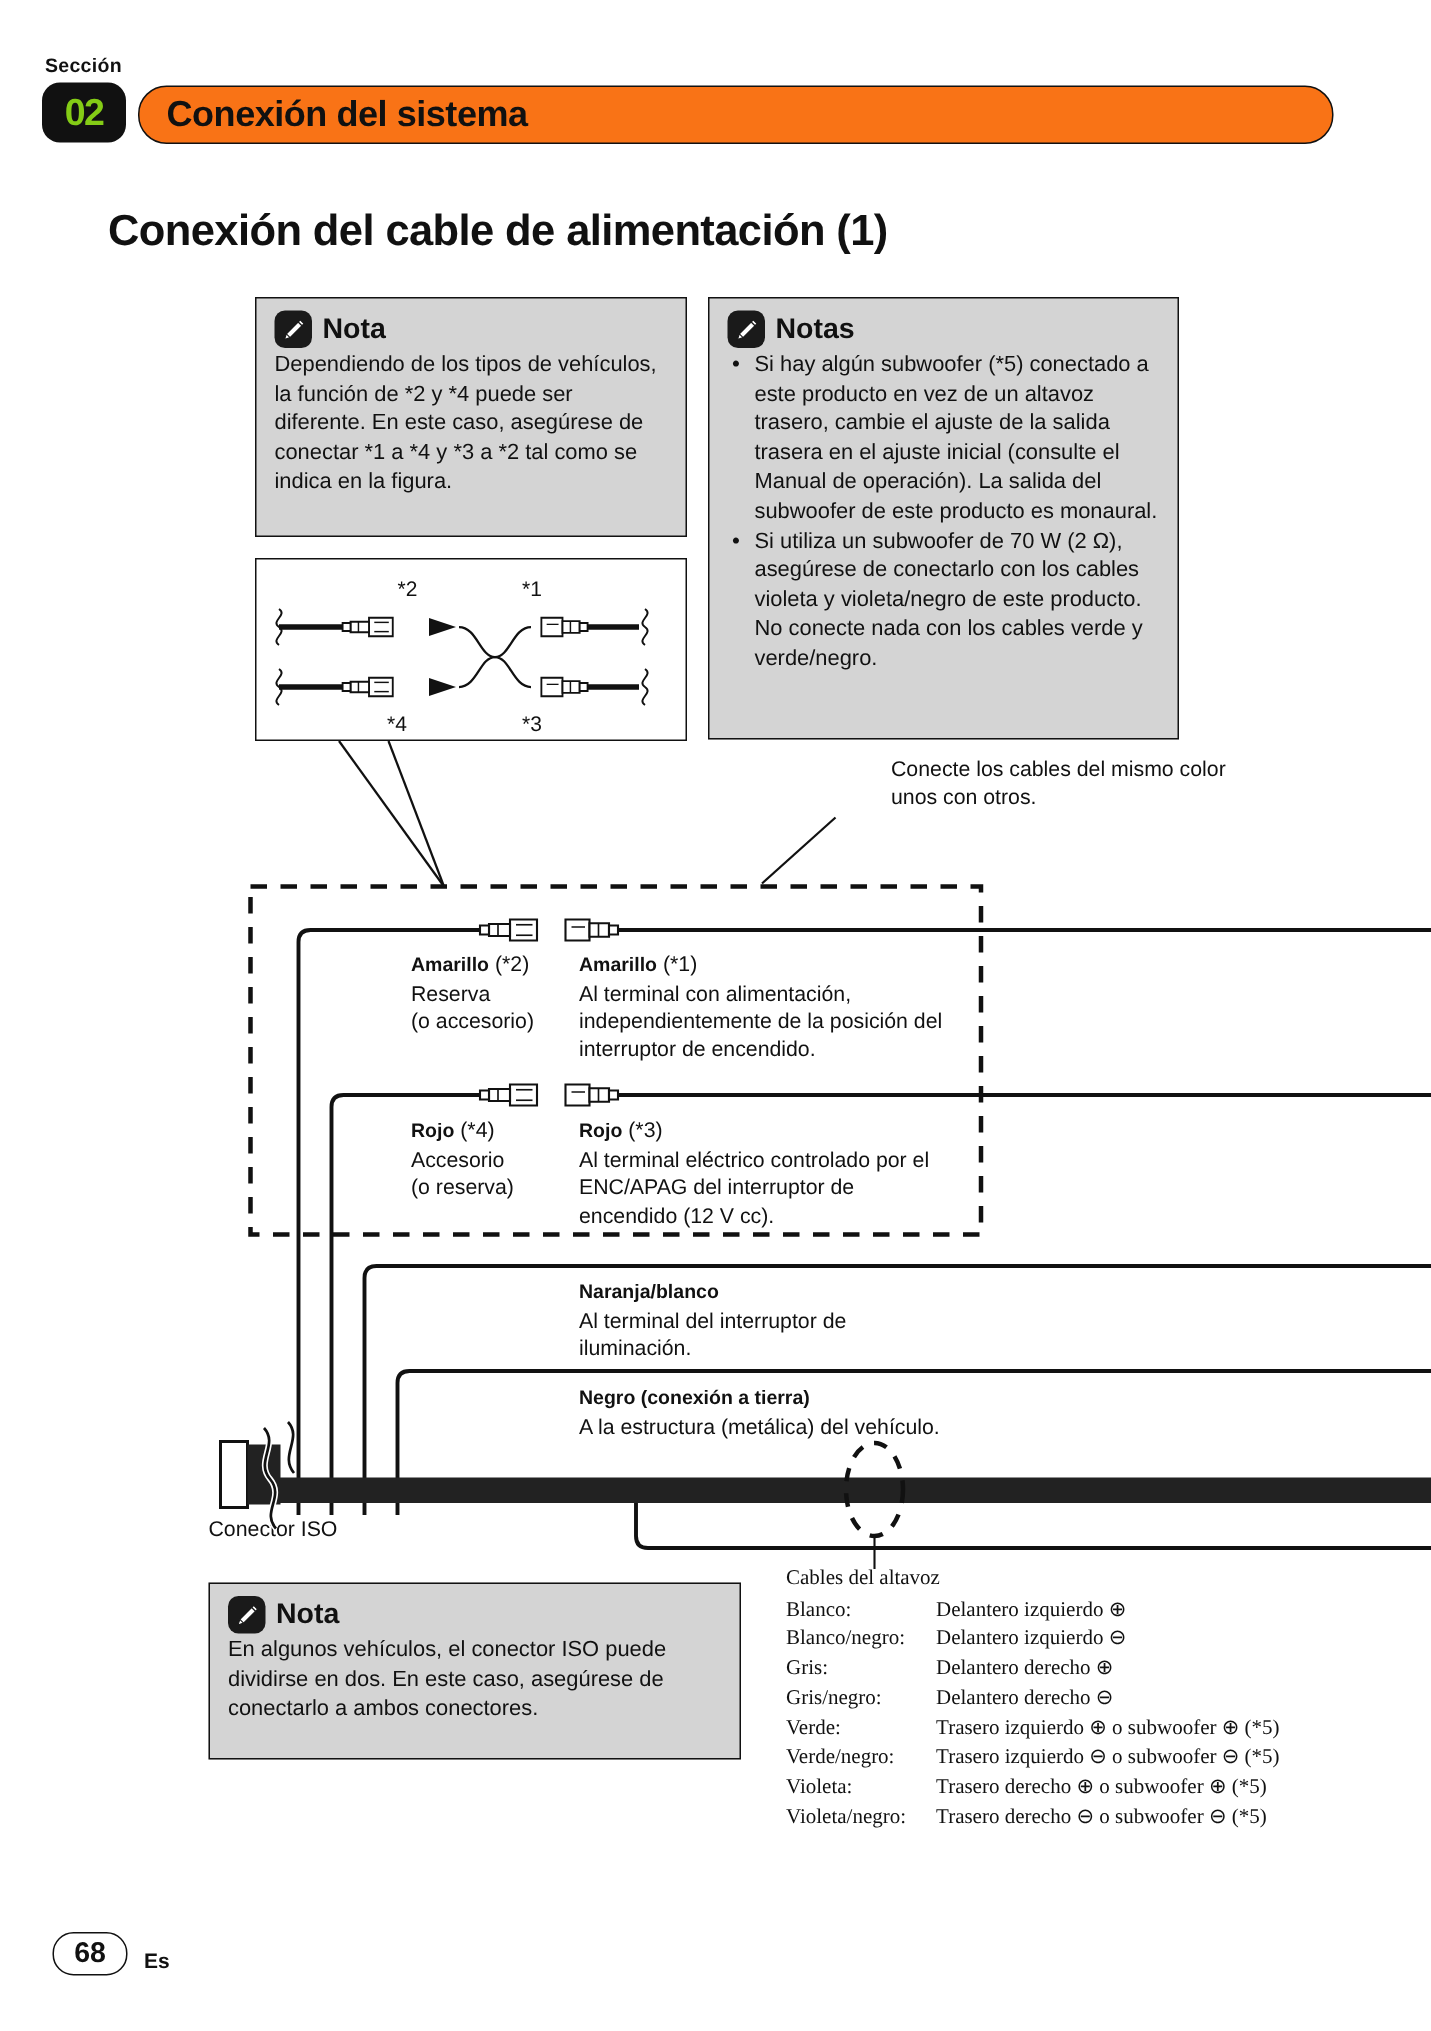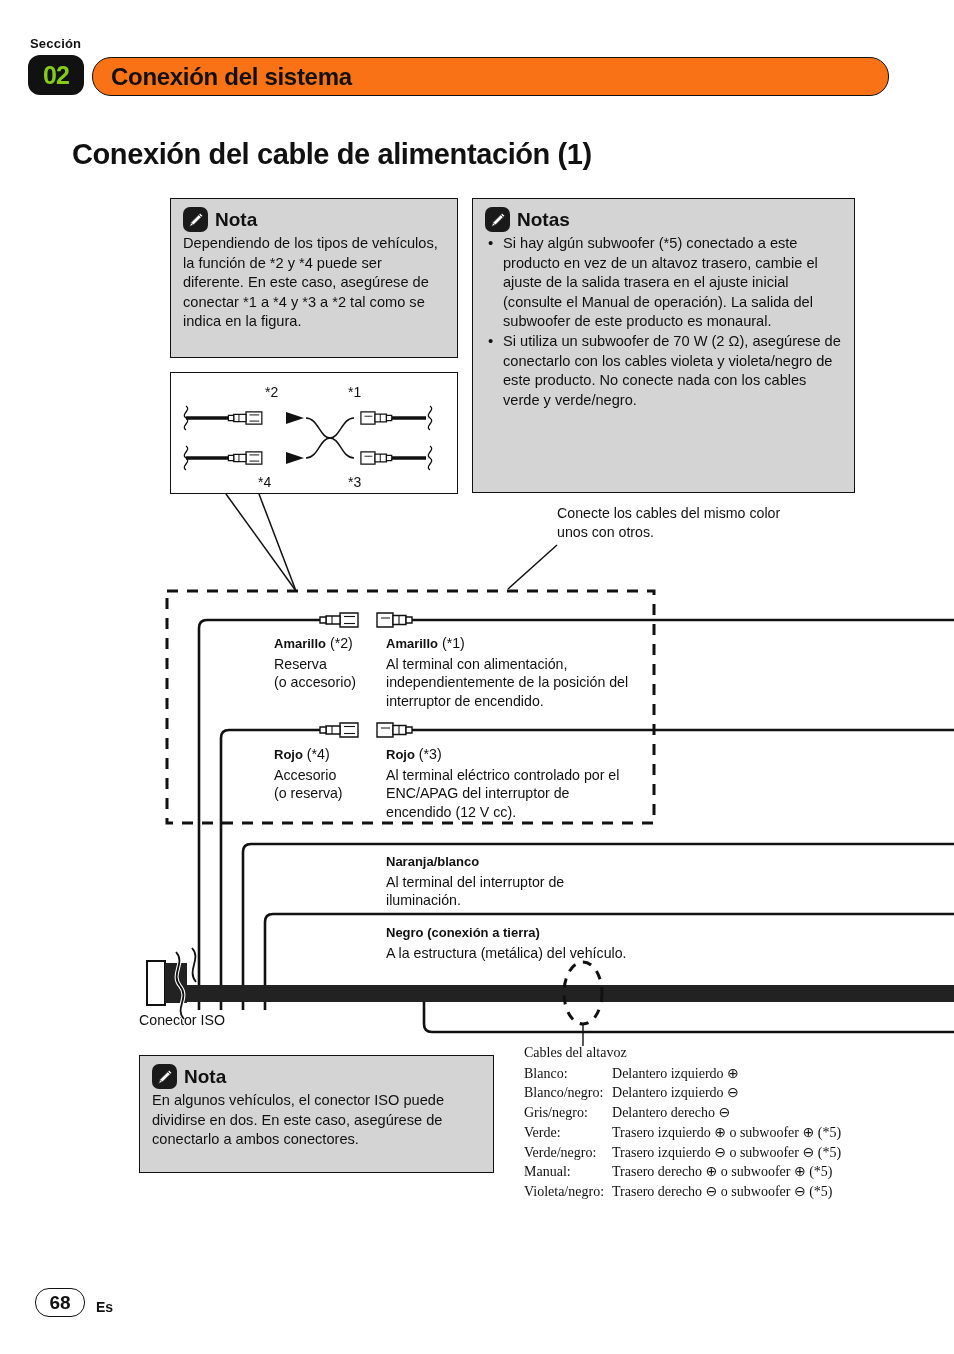--- a/index.html
+++ b/index.html
@@ -38,21 +38,21 @@
     display:flex;align-items:center;justify-content:center;flex:0 0 auto;
   }
   .pencil-icon svg{display:block;}
   .note-title{font-size:19px;font-weight:bold;}
   .note-body{font-size:14.6px;line-height:19.6px;}
   .bullets{margin:0;padding:0;list-style:none;}
   .bullets li{position:relative;padding-left:18px;margin:0;}
   .bullets li:before{content:"\2022";position:absolute;left:3px;top:-1px;font-size:15px;}
 
   #note-1{left:170px;top:198px;width:288px;height:160px;}
-  #note-2{left:472px;top:198px;width:383px;height:295px;}
+  #note-2{left:472px;top:198px;width:314px;height:295px;}
   #note-3{left:139px;top:1055px;width:355px;height:118px;}
 
   
   #swap-figure{
     left:170px;top:372px;width:288px;height:122px;
     background:#fff;border:1.6px solid #111;box-sizing:border-box;
   }
 
   
   .wire-block{font-size:14.2px;line-height:18.6px;}
@@ -60,29 +60,29 @@
   .wire-block .wref{font-weight:normal;}
   .wire-block .wdesc{margin-top:1px;}
 
   #blk-amarillo2{left:274px;top:634px;width:120px;}
   #blk-amarillo1{left:386px;top:634px;width:250px;}
   #blk-rojo4{left:274px;top:745px;width:120px;}
   #blk-rojo3{left:386px;top:745px;width:250px;}
   #blk-naranja{left:386px;top:852px;width:250px;}
   #blk-negro{left:386px;top:923px;width:250px;}
 
-  #callout-same-color{left:557px;top:504px;width:230px;font-size:14.2px;line-height:18.6px;}
+  #callout-same-color{left:594px;top:504px;width:230px;font-size:14.2px;line-height:18.6px;}
   #label-conector-iso{left:139px;top:1012px;font-size:14.2px;}
 
   
   #speaker-list{left:524px;top:1043px;font-size:14px;line-height:19.7px;font-family:Liberation Serif, serif;}
   #speaker-list .sp-title{margin-bottom:1px;}
   #speaker-list table{border-collapse:collapse;}
   #speaker-list td{padding:0 0 0 0;vertical-align:top;white-space:nowrap;}
-  #speaker-list td.c1{padding-right:8px;}
+  #speaker-list td.c1{padding-right:20px;}
 
   
   #footer-page{
     left:35px;top:1288px;width:48px;height:27px;border:1.8px solid #111;border-radius:14px;
     display:flex;align-items:center;justify-content:center;font-size:19px;font-weight:bold;
   }
   #footer-lang{left:96px;top:1299px;font-size:14px;font-weight:bold;text-align:right;}
 
   svg.overlay{position:absolute;left:0;top:0;width:954px;height:1354px;pointer-events:none;}
 </style>
@@ -175,33 +175,37 @@
     <tbody>
       <tr>
           <td class="c1">Blanco:</td>
           <td>Delantero izquierdo ⊕</td>
         </tr>
       <tr>
           <td class="c1">Blanco/negro:</td>
           <td>Delantero izquierdo ⊖</td>
         </tr>
       <tr>
+          <td class="c1">Gris:</td>
+          <td>Delantero derecho ⊕</td>
+        </tr>
+      <tr>
           <td class="c1">Gris/negro:</td>
           <td>Delantero derecho ⊖</td>
         </tr>
       <tr>
           <td class="c1">Verde:</td>
           <td>Trasero izquierdo ⊕ o subwoofer ⊕ (*5)</td>
         </tr>
       <tr>
           <td class="c1">Verde/negro:</td>
           <td>Trasero izquierdo ⊖ o subwoofer ⊖ (*5)</td>
         </tr>
       <tr>
-          <td class="c1">Manual:</td>
+          <td class="c1">Violeta:</td>
           <td>Trasero derecho ⊕ o subwoofer ⊕ (*5)</td>
         </tr>
       <tr>
           <td class="c1">Violeta/negro:</td>
           <td>Trasero derecho ⊖ o subwoofer ⊖ (*5)</td>
         </tr>
     </tbody>
   </table>
 </div>
 

